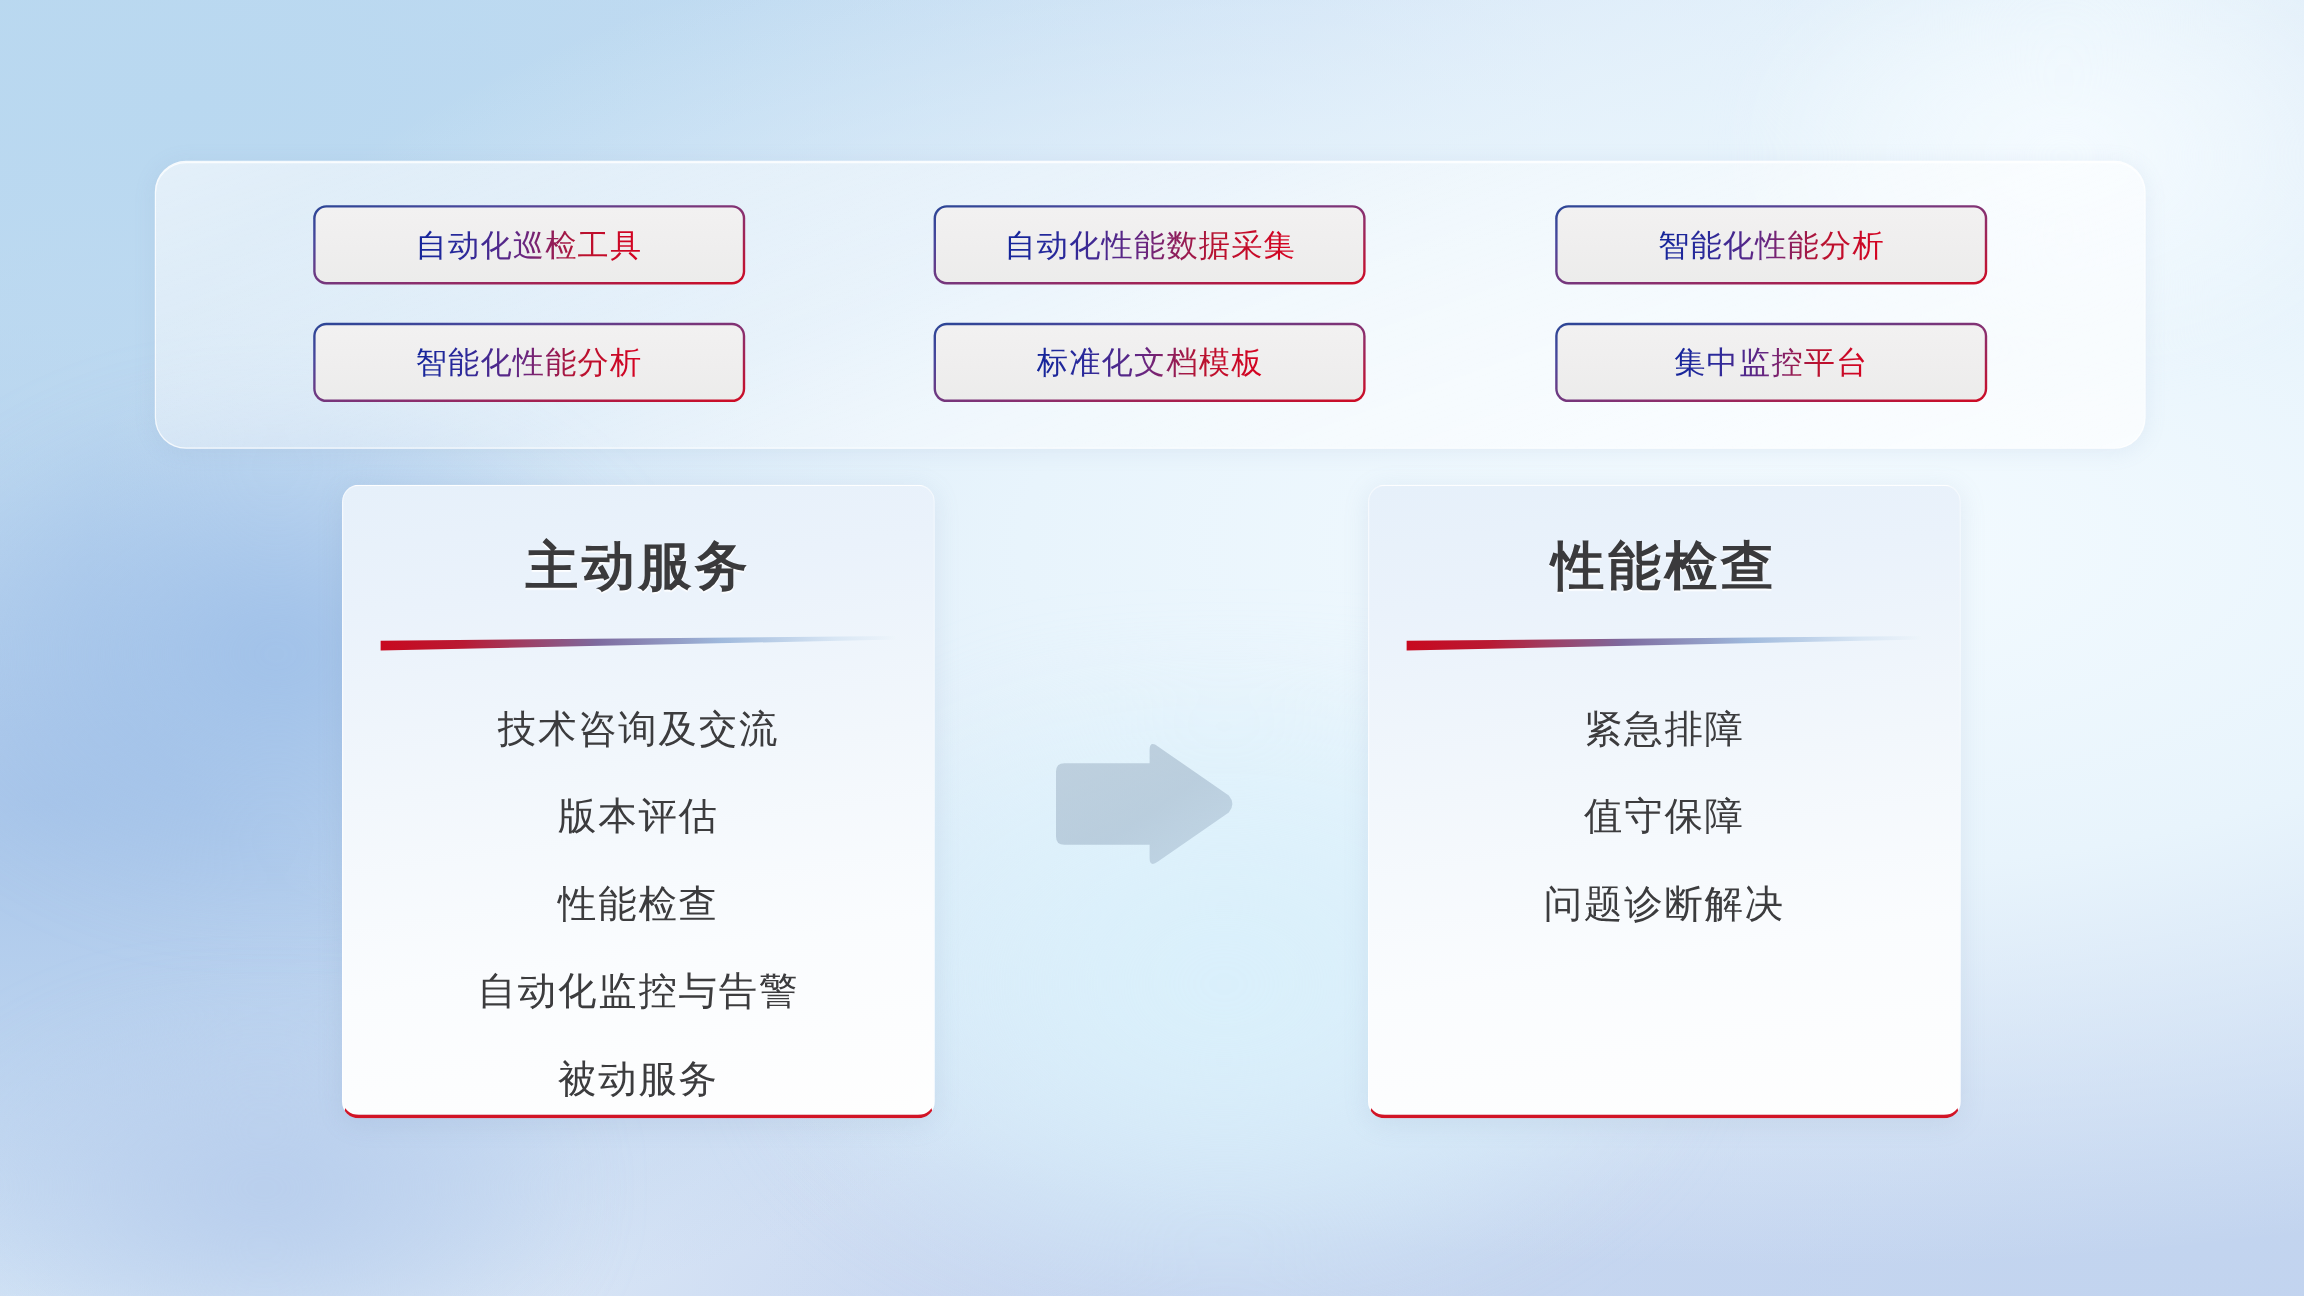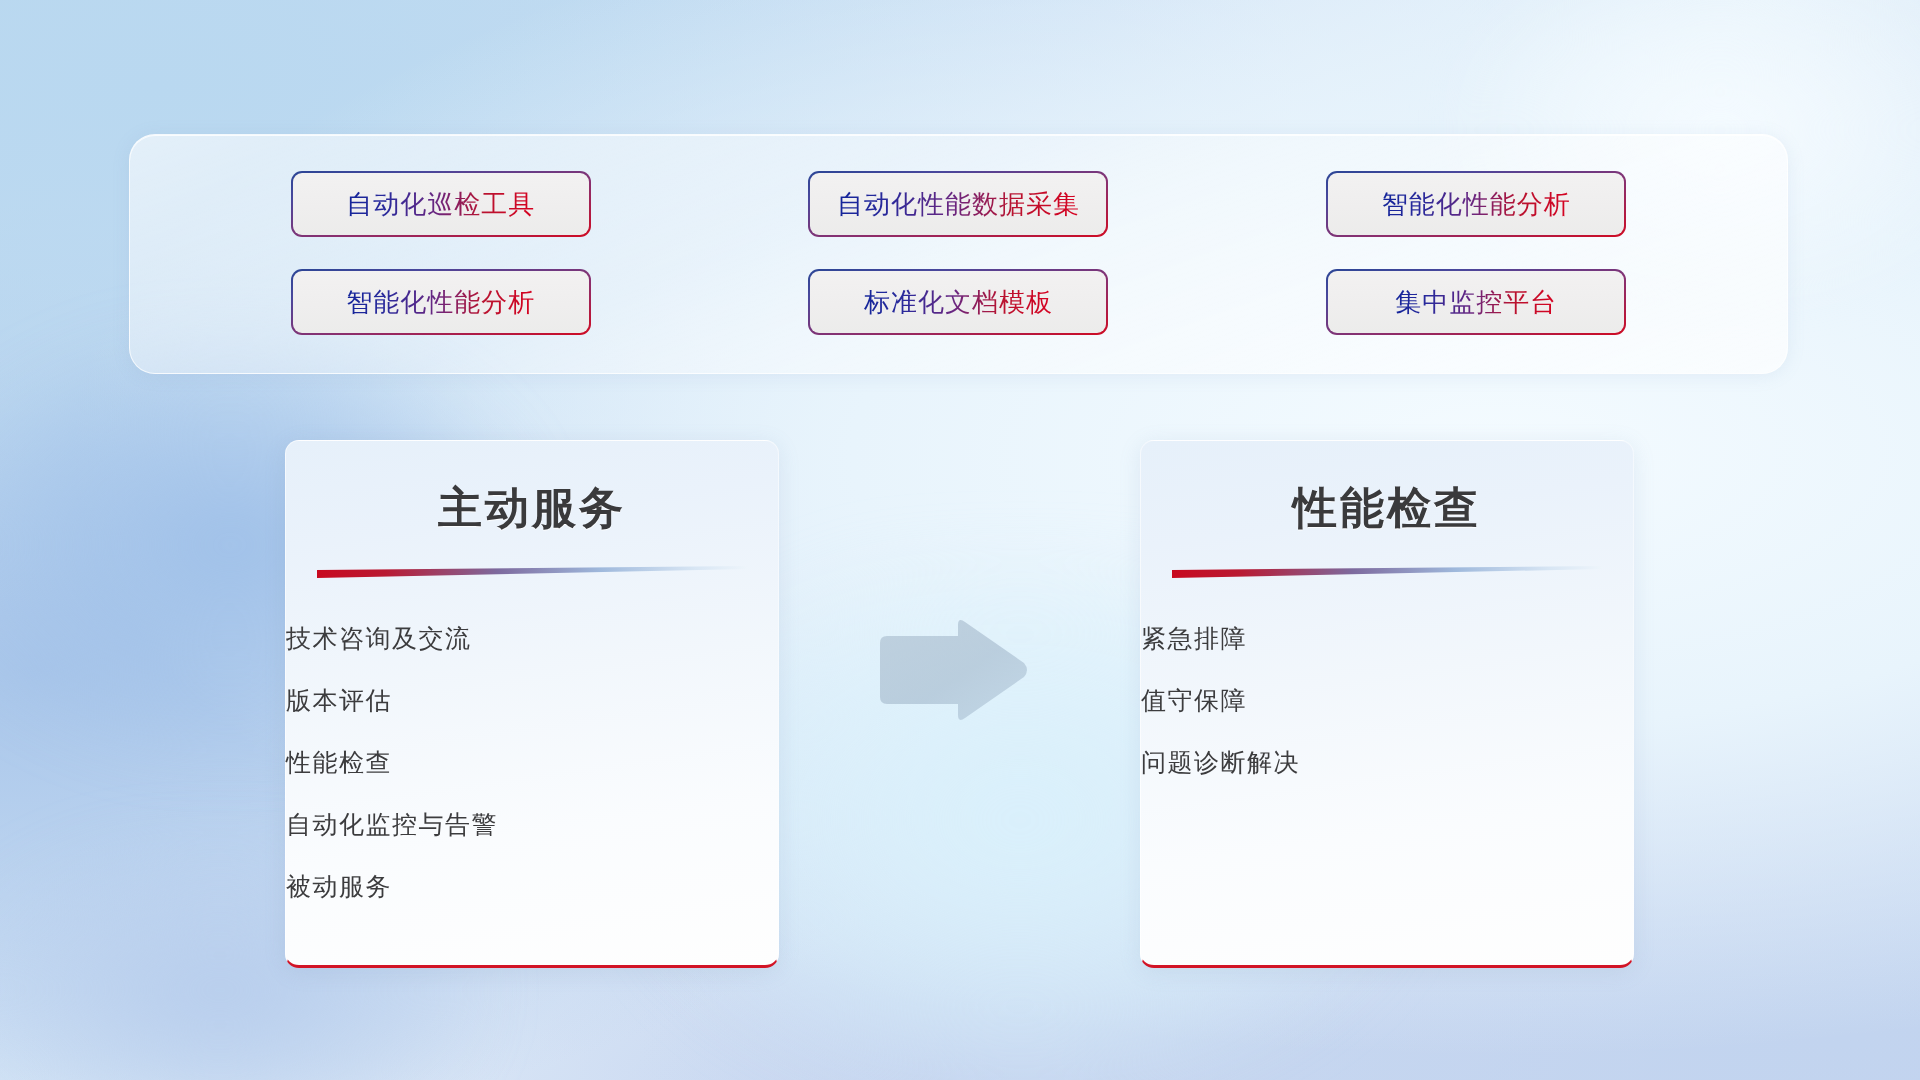--- a/index.html
+++ b/index.html
@@ -55,21 +55,21 @@
   .chip-grid {
     position:absolute; inset:0;
     display:grid;
     grid-template-columns:repeat(3,1fr);
     grid-template-rows:repeat(2,1fr);
     align-items:center;
     justify-items:center;
     padding:22px 52px 24px 52px;
     row-gap:4px;
   }
-  .chip-wrap { position:relative; width:300px; height:66px;padding-left:32px; }
+  .chip-wrap { position:relative; width:360px; height:66px;padding-left:32px; }
   .chip {
     position:absolute; inset:0;
     border-radius:11px;
     padding:2px;
     background:linear-gradient(168deg,#2b4595 0%,#49479c 22%,#8a2f6e 58%,#cf0b23 100%);
   }
   .chip-inner {
     position:absolute; inset:2px;
     border-radius:9px;
     background:linear-gradient(180deg,#f2f1f1 0%,#efeeee 55%,#ececeb 100%);
@@ -78,21 +78,21 @@
   .chip-label {
     font-size:26px; font-weight:400; letter-spacing:1px;
     background:linear-gradient(95deg,#12249a 0%,#2b2a9b 22%,#6a2680 48%,#b81330 72%,#d8001f 100%);
     -webkit-background-clip:text; background-clip:text;
     -webkit-text-fill-color:transparent; color:transparent;
     white-space:nowrap;
   }
 
   
   .card {
-    position:absolute; top:440px; width:494px; height:528px;
+    position:absolute; top:404px; width:494px; height:528px;
     border-radius:14px;
     background:linear-gradient(172deg,#e6f0fa 0%,#eaf2fb 18%,#f2f7fc 45%,#fafcfe 72%,#fefefe 100%);
     border:1px solid rgba(255,255,255,0.55);
     border-bottom:3px solid #d21426;
     box-shadow:0 4px 22px rgba(110,140,180,0.14);
     z-index:2;
     display:flex; flex-direction:column; align-items:center;
   }
   #card-active  { left:285px; }
   #card-passive { left:1140px; }
@@ -101,22 +101,22 @@
     margin-top:38px;
     font-size:44px; font-weight:700; color:#3a3a3c;
     letter-spacing:3px;
     text-shadow:0 1px 1px rgba(255,255,255,0.9);
   }
   .divider { position:relative; width:430px; height:18px; margin-top:26px; }
   .divider svg { display:block; width:100%; height:100%; }
 
   .card-list { margin-top:26px; width:100%; }
   .card-item {
-    text-align:left;
-    font-size:25px; color:#3c3c3e; letter-spacing:1.5px;
+    text-align:center;
+    font-size:32px; color:#3c3c3e; letter-spacing:1.5px;
     padding:14px 0 15px 0;
   }
 
   
   #center-arrow {
     position:absolute; left:872px; top:615px; width:160px; height:110px; z-index:2;
   }
   #center-arrow svg { display:block; width:100%; height:100%; }
 </style>
 </head>

